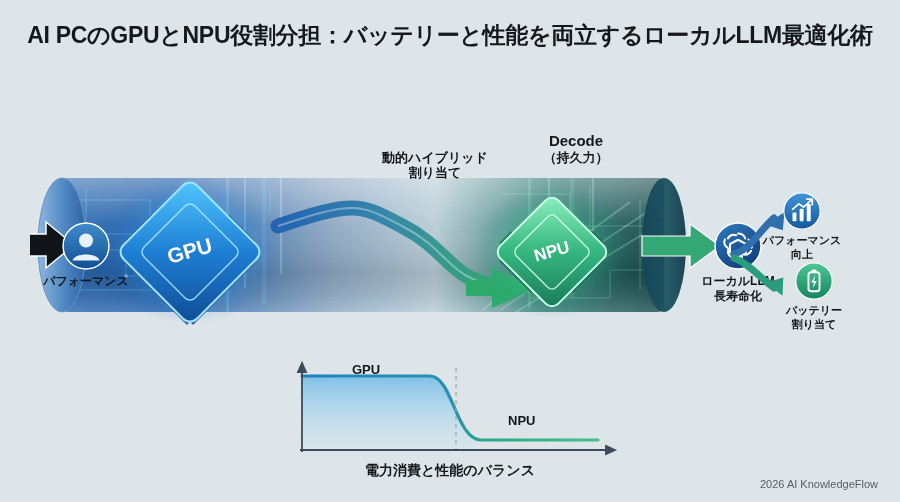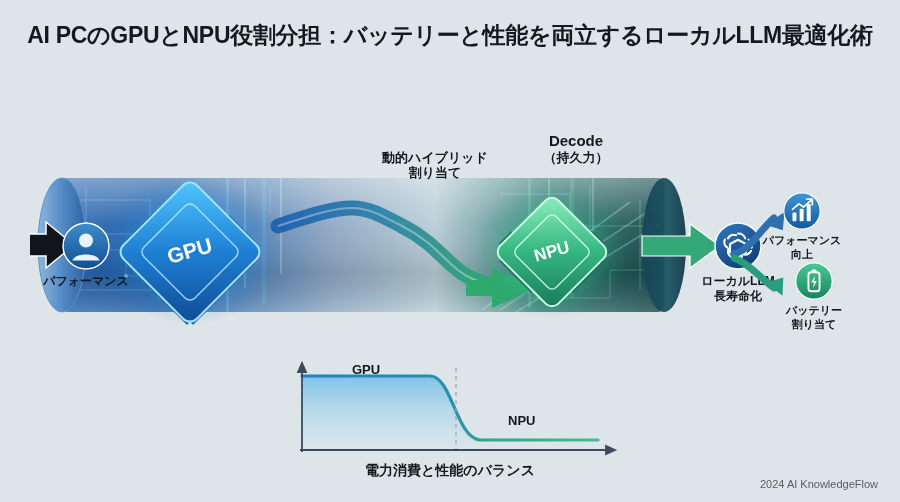--- a/index.html
+++ b/index.html
@@ -371,14 +371,14 @@
         <path d="M22 5 L18 14 H26 Z"></path>
         <line x1="20" y1="92" x2="328" y2="92"></line>
         <path d="M335 92 L326 88 V96 Z"></path>
       </g>
     </svg>
   </div>
   <div class="chart-series-label" id="chart-lbl-gpu">GPU</div>
   <div class="chart-series-label" id="chart-lbl-npu">NPU</div>
   <div class="chart-caption">電力消費と性能のバランス</div>
 
-  <div class="footer">2024 AI KnowledgeFlow</div>
+  <div class="footer">2026 AI KnowledgeFlow</div>
 </div>
 
 </body></html>

